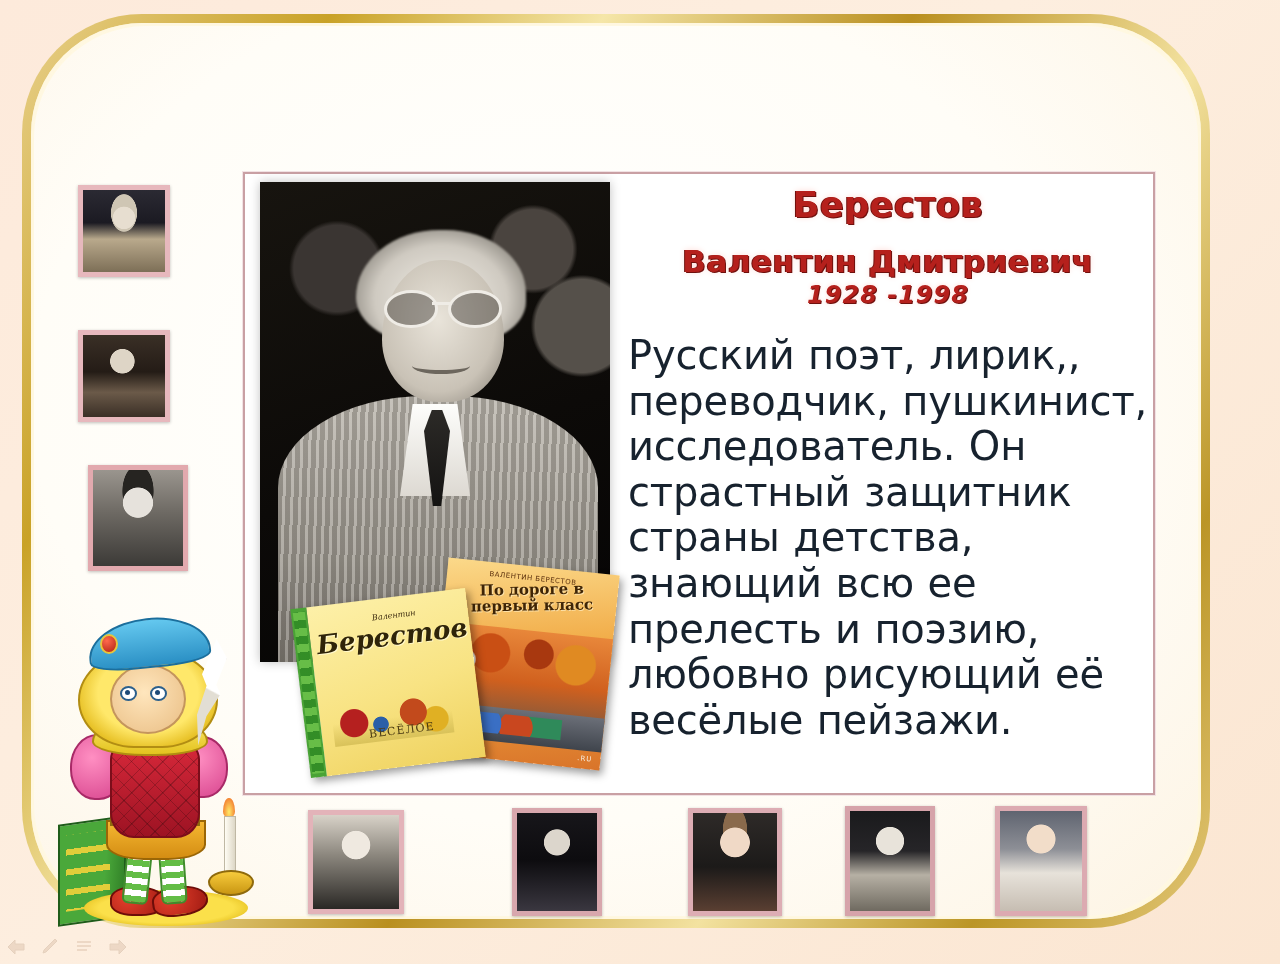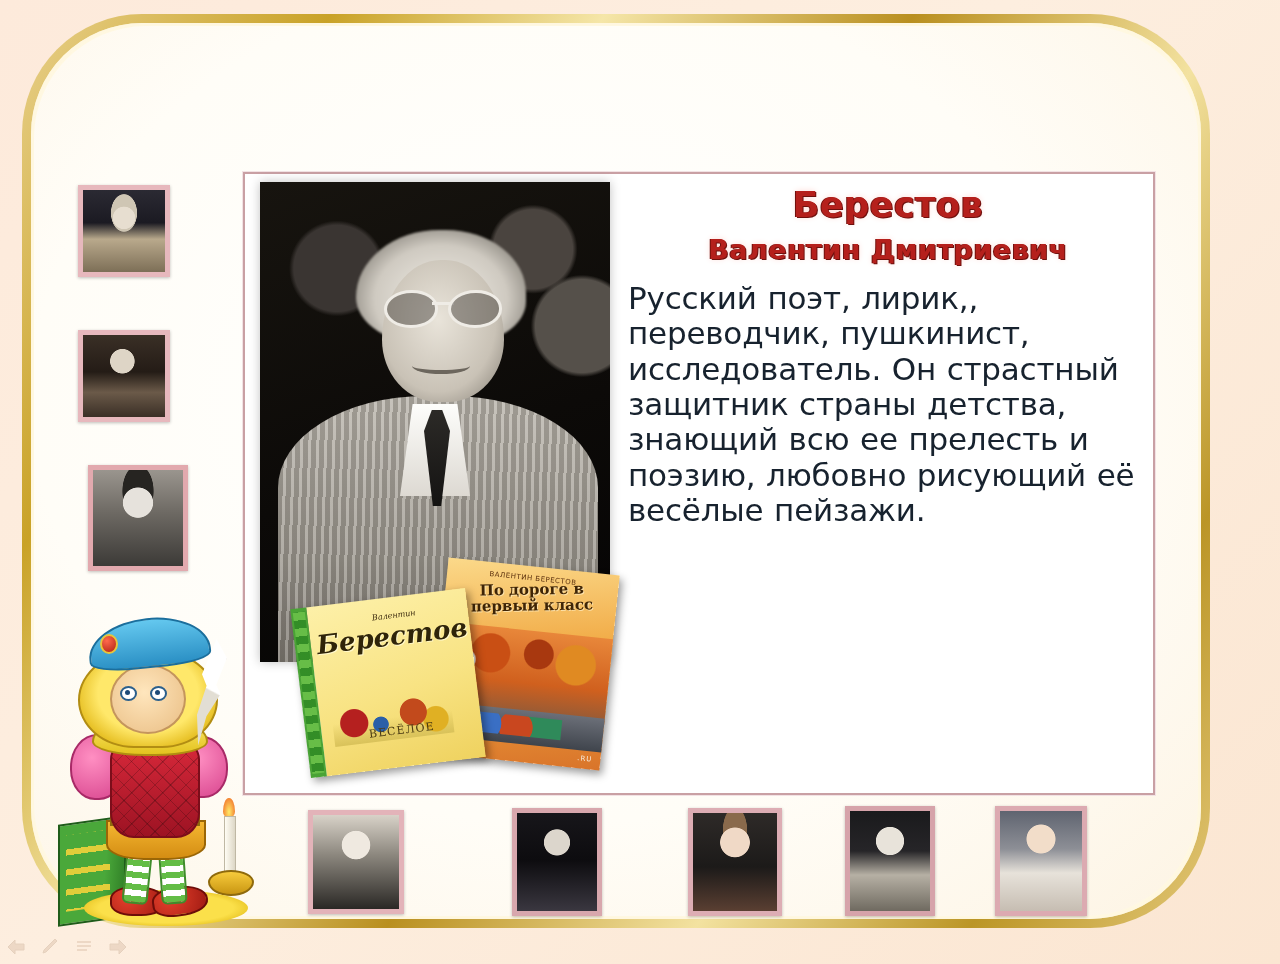--- a/index.html
+++ b/index.html
@@ -150,31 +150,31 @@
   .book-orange .bo-tag{position:absolute;right:8px;bottom:6px;font-size:7px;color:#f7eee0;letter-spacing:1px;}
 
   
   .text-block{position:absolute;left:628px;top:188px;width:520px;}
   .bio-name{
     text-align:center;font-size:35px;font-weight:700;color:#b5201c;
     text-shadow:1px 1px 0 #6f100d,-1px 0 0 #6f100d,0 0 6px #ffd9d4;
     line-height:1.0;letter-spacing:.5px;
   }
   .bio-patronymic{
-    text-align:center;font-size:27px;font-weight:700;color:#b5201c;margin-top:11px;
+    text-align:center;font-size:31px;font-weight:700;color:#b5201c;margin-top:20px;
     text-shadow:1px 1px 0 #6f100d,-1px 0 0 #6f100d,0 0 6px #ffd9d4;
     letter-spacing:.5px;
   }
   .bio-years{
     text-align:center;font-size:24px;font-weight:700;font-style:italic;color:#b5201c;
     margin-top:2px;letter-spacing:1px;
     text-shadow:1px 1px 0 #6f100d,0 0 5px #ffd9d4;
   }
   .bio-desc{
-    margin-top:16px;font-size:31px;line-height:1.14;color:#17222e;
+    margin-top:24px;font-size:40px;line-height:1.14;color:#17222e;
     letter-spacing:-.2px;word-spacing:1px;
   }
 
   
   .thumb{
     position:absolute;border:5px solid;border-color:#e9c2c6;
     box-sizing:border-box;overflow:hidden;
     box-shadow:0 1px 3px rgba(0,0,0,.25);
     background:#222;
   }
@@ -360,20 +360,21 @@
       <div class="bk-author">Валентин</div>
       <div class="bk-title">Берестов</div>
       <div class="bk-art"></div>
       <div class="bk-sub">ВЕСЁЛОЕ</div>
     </div>
   </div>
 
   <div class="text-block">
     <div class="bio-name">Берестов</div>
     <div class="bio-patronymic">Валентин Дмитриевич</div>
+    <div class="bio-years">1928 -1998</div>
     <div class="bio-desc">Русский поэт, лирик,, переводчик, пушкинист, исследователь. Он страстный защитник страны детства, знающий всю ее прелесть и поэзию, любовно рисующий её весёлые пейзажи.</div>
   </div>
 
   <div class="thumb b1">
     <div class="ph p-d"></div>
   </div>
   <div class="thumb b2">
     <div class="ph p-e"></div>
   </div>
   <div class="thumb b3">

